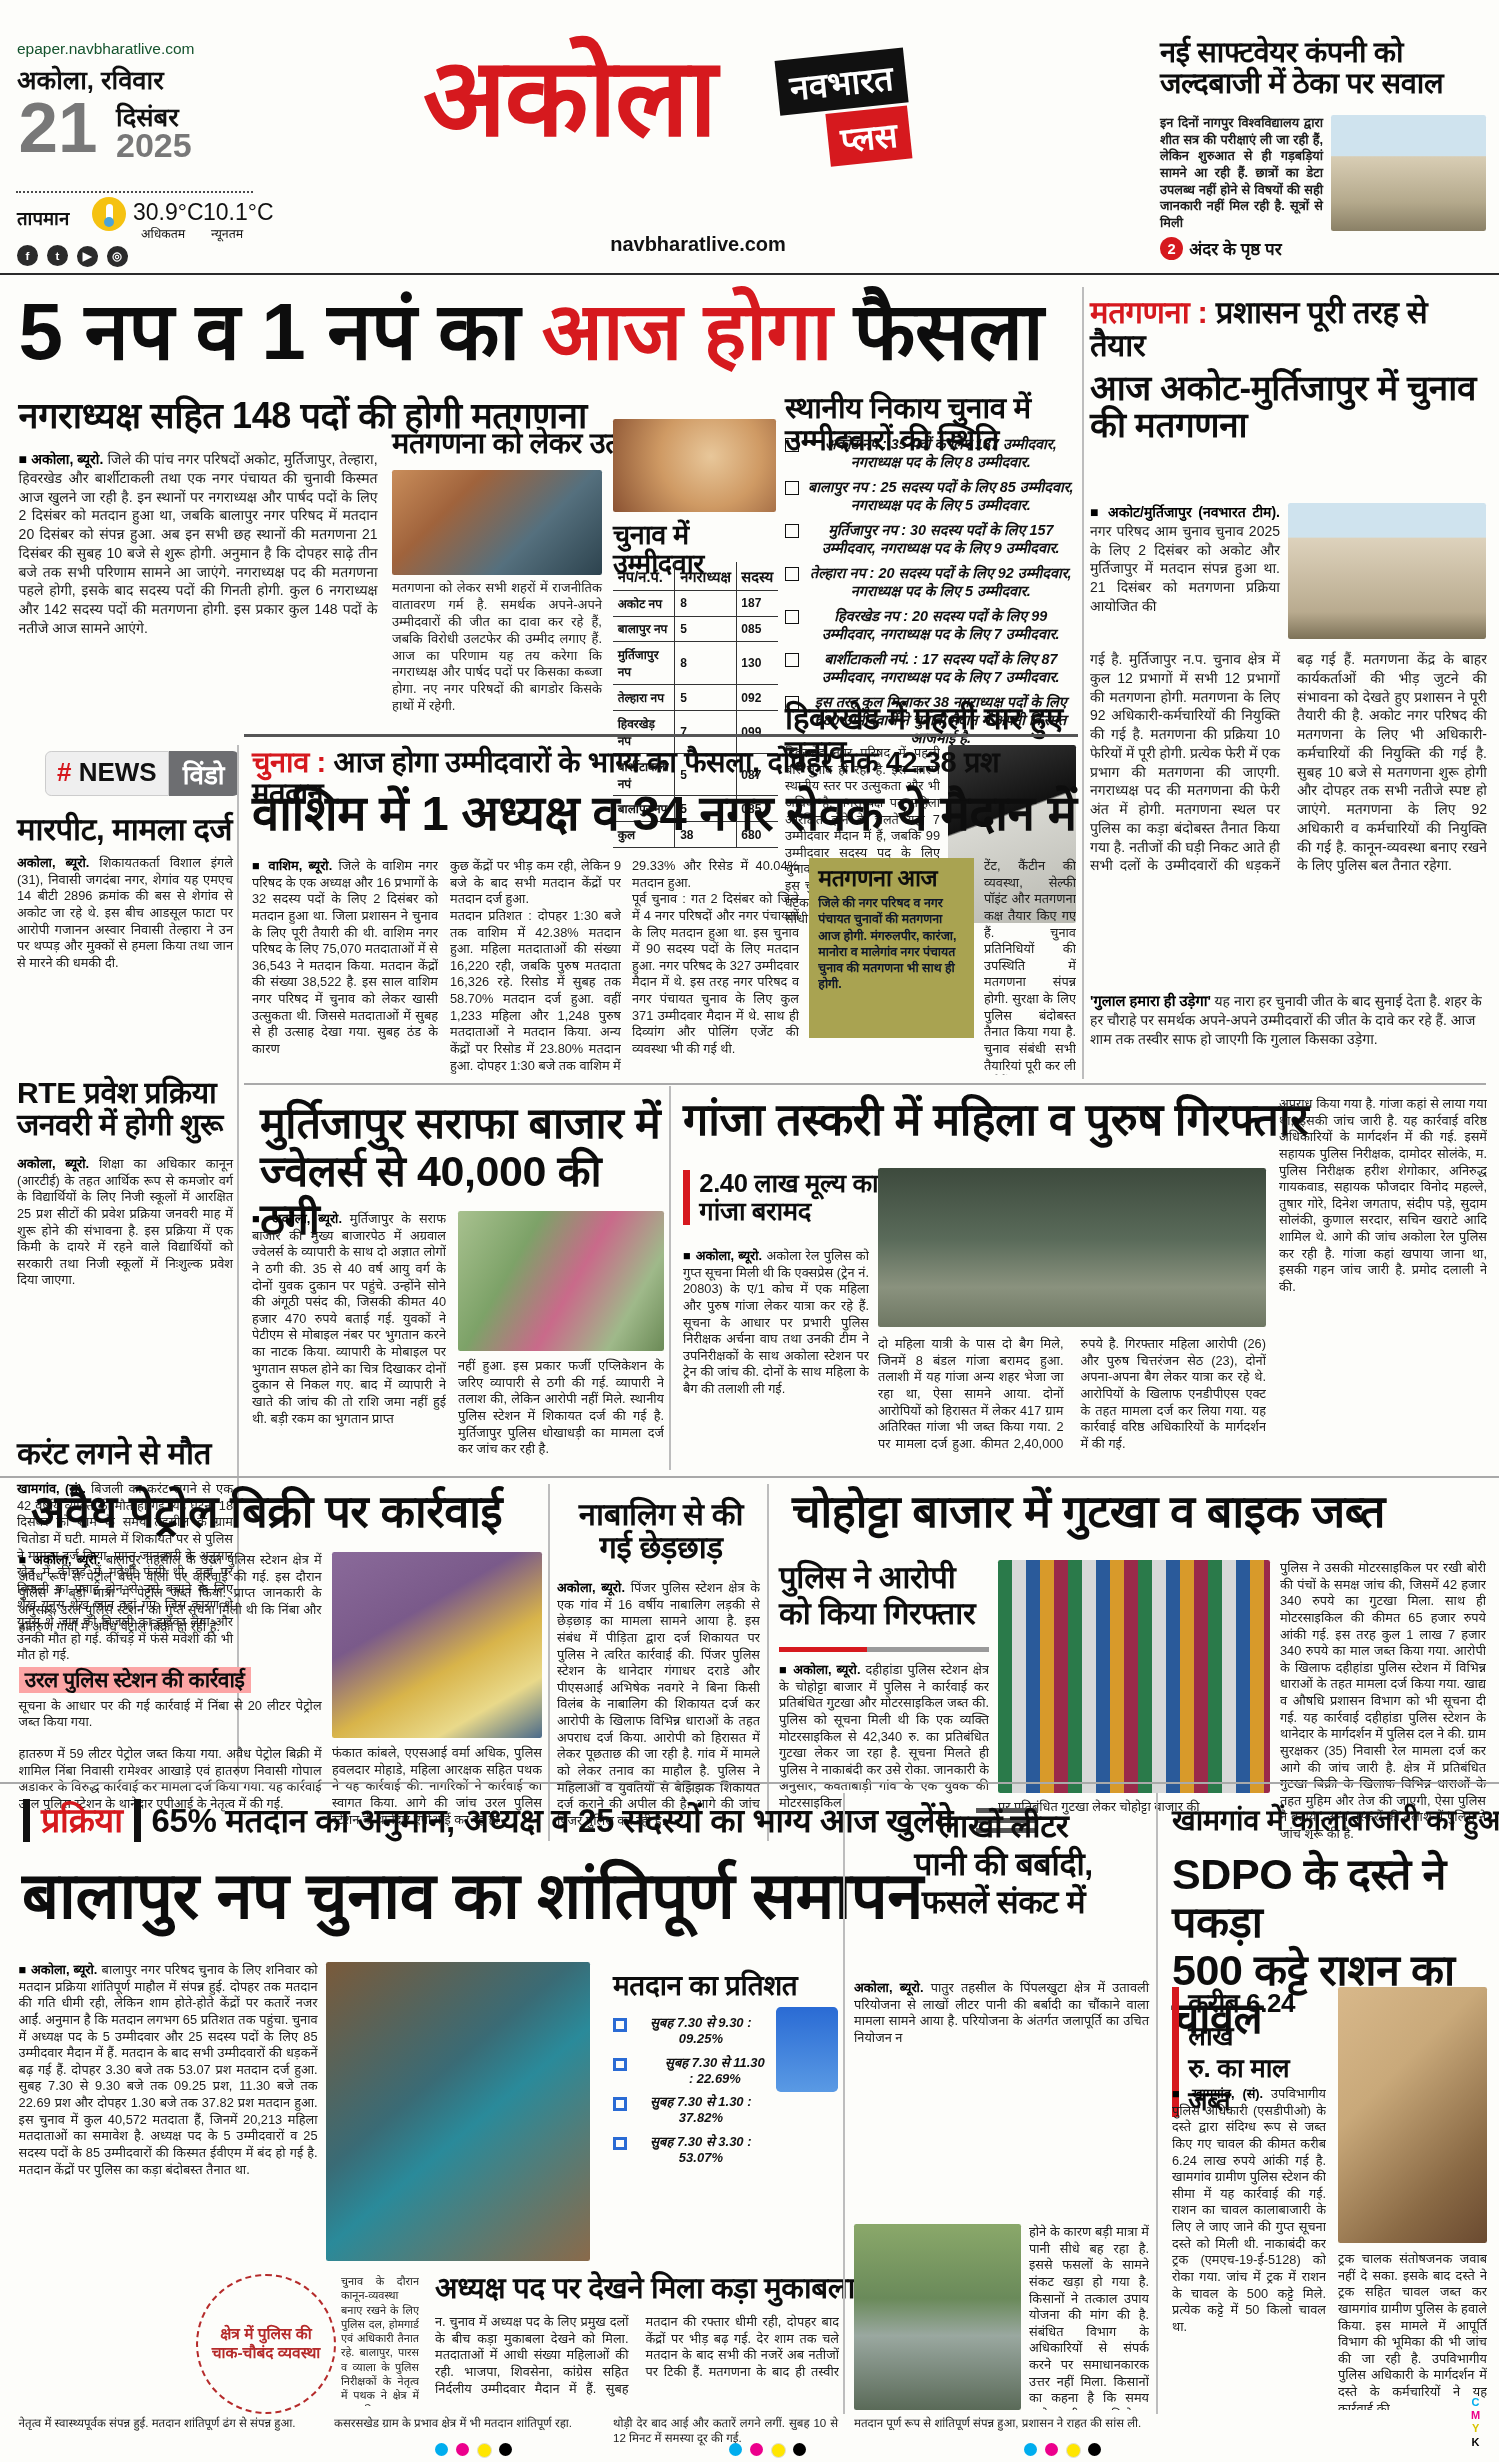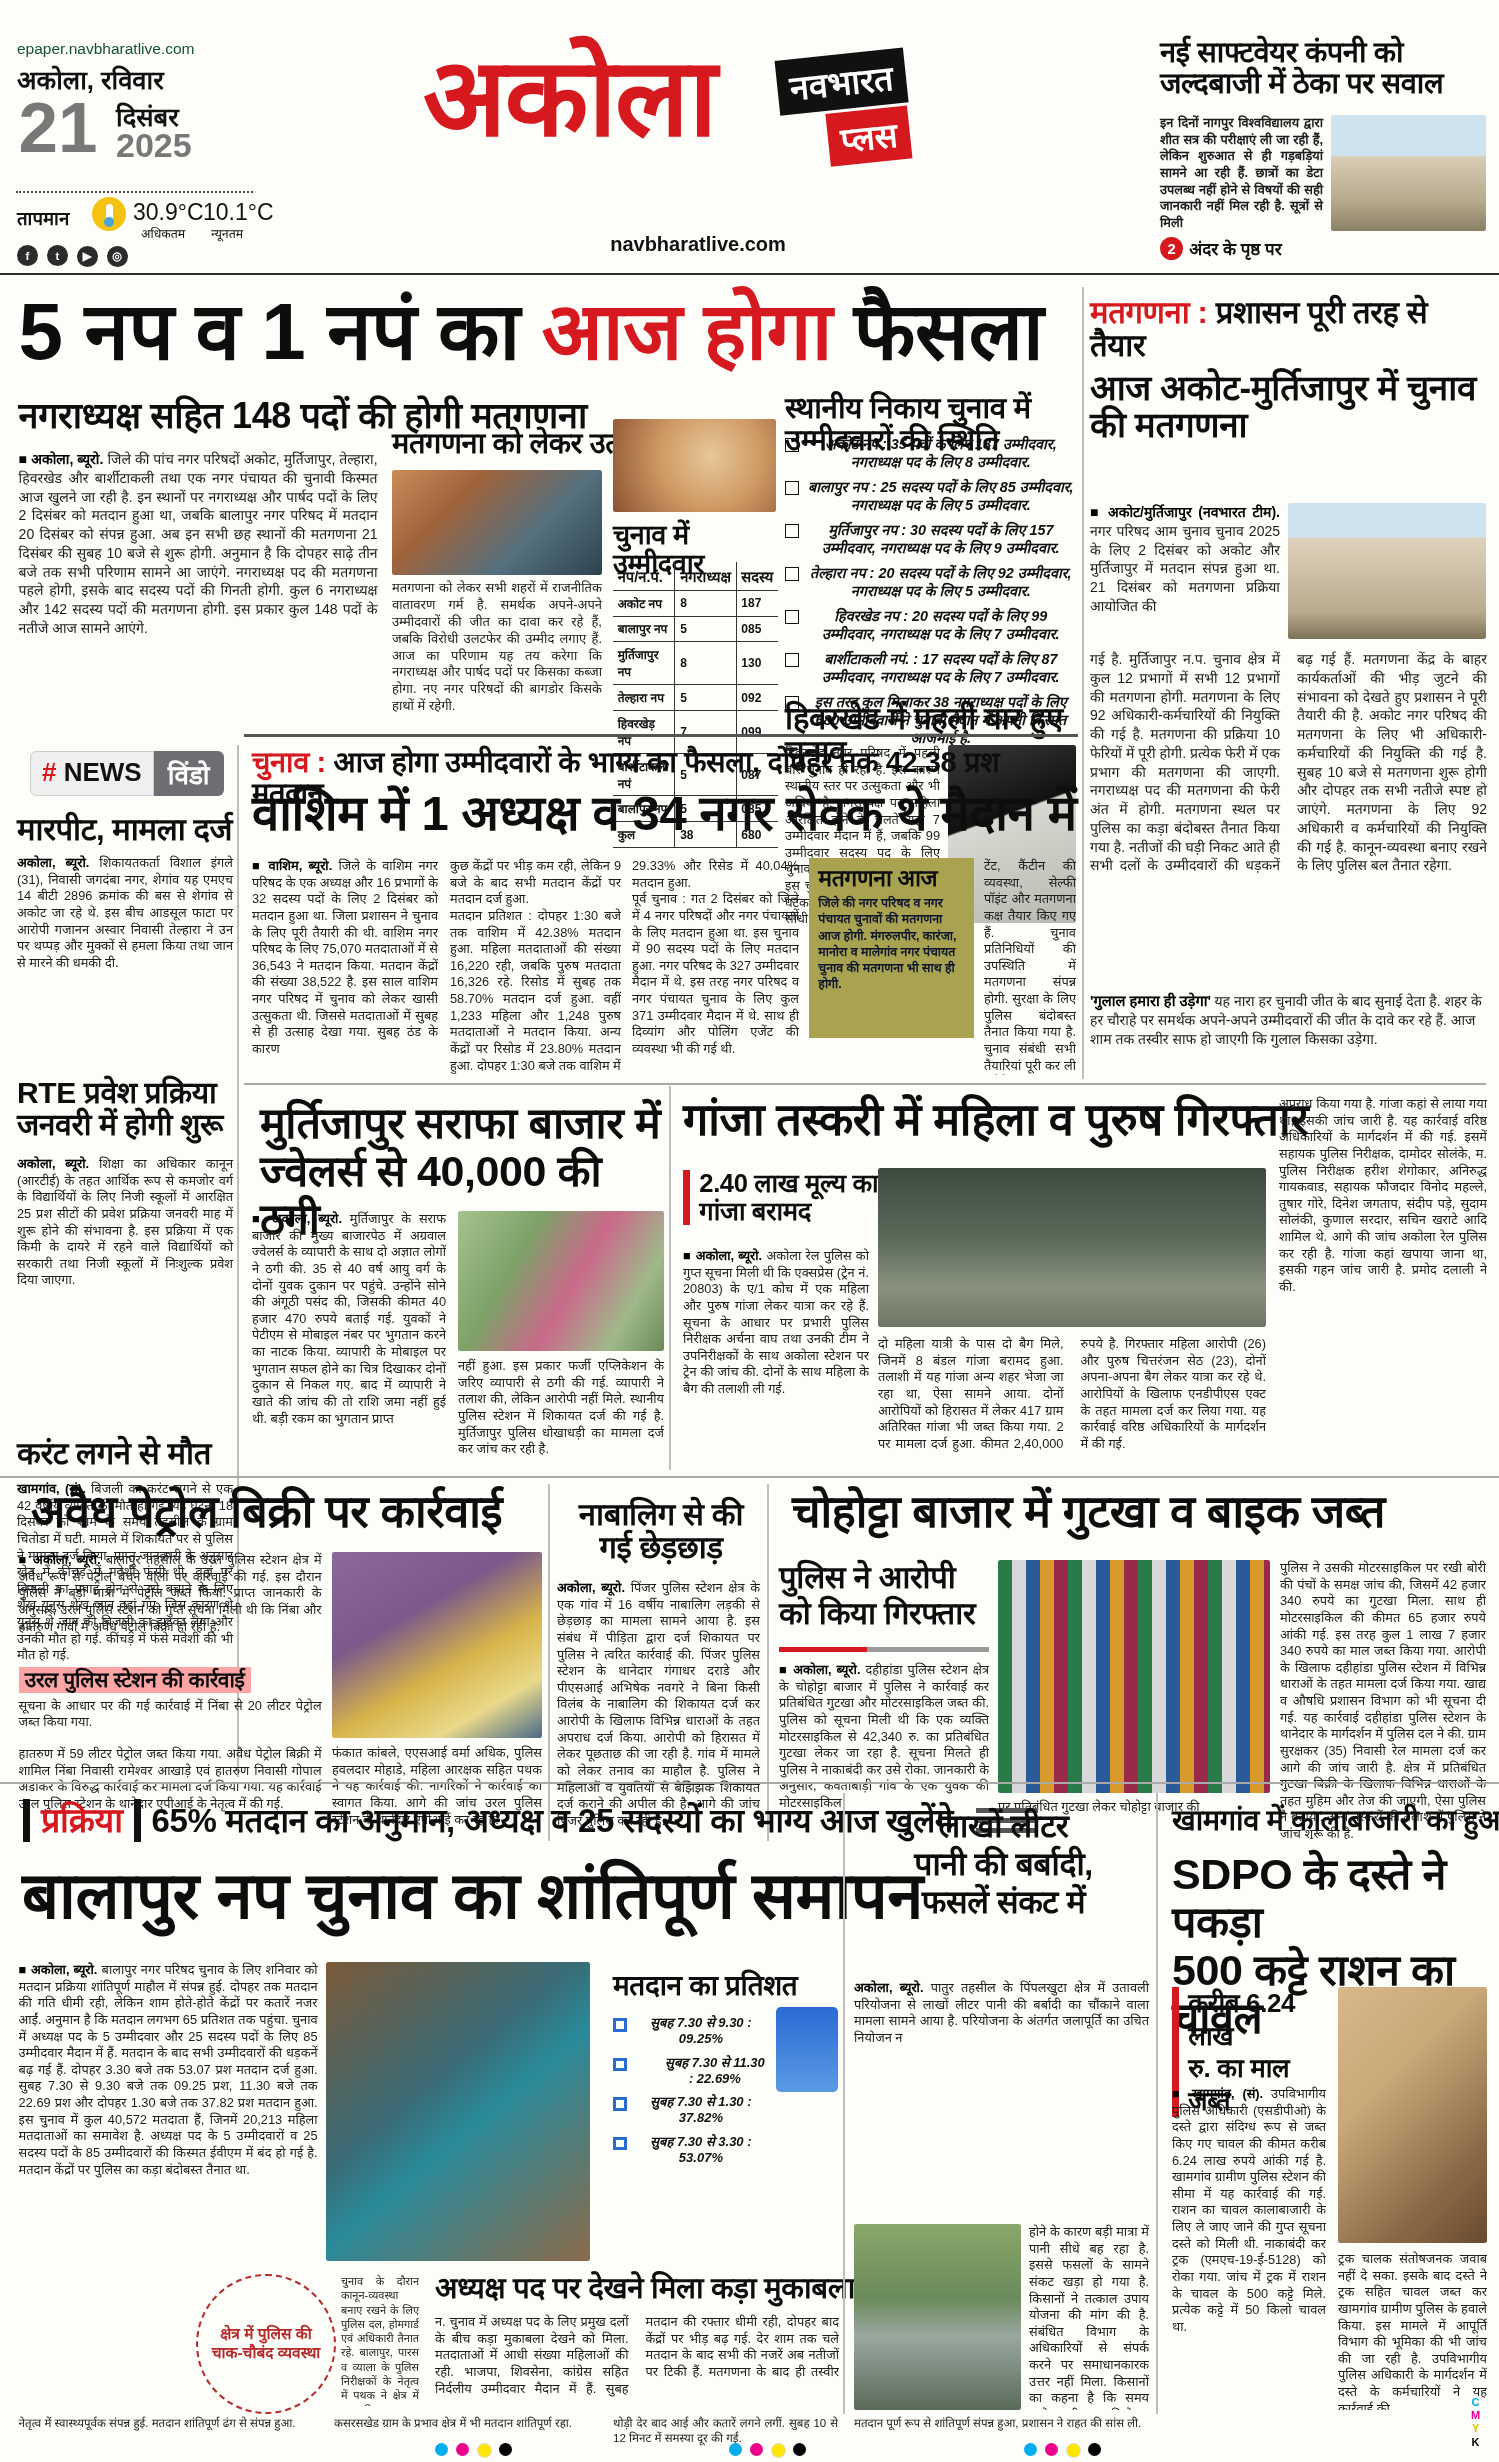--- a/index.html
+++ b/index.html
@@ -187,21 +187,21 @@
   <div class="abs body-txt" style="left:1090px;top:503px;width:190px;">
     <span class="byline">■ अकोट/मुर्तिजापुर (नवभारत टीम).</span> <span>नगर परिषद आम चुनाव चुनाव 2025 के लिए 2 दिसंबर को अकोट और मुर्तिजापुर में मतदान संपन्न हुआ था. 21 दिसंबर को मतगणना प्रक्रिया आयोजित की</span>
   </div>
   <div class="abs photo" style="left:1288px;top:503px;width:198px;height:136px;background:linear-gradient(180deg,#cfe3ee 0%,#cfe3ee 25%,#ddd2bc 26%,#b9ab8f 80%,#7d7258 100%);"></div>
   <div class="abs body-txt cols2" style="left:1090px;top:650px;width:397px;height:334px;overflow:hidden;">गई है. मुर्तिजापुर न.प. चुनाव क्षेत्र में कुल 12 प्रभागों में सभी 12 प्रभागों की मतगणना होगी. मतगणना के लिए 92 अधिकारी-कर्मचारियों की नियुक्ति की गई है. मतगणना की प्रक्रिया 10 फेरियों में पूरी होगी. प्रत्येक फेरी में एक प्रभाग की मतगणना की जाएगी. नगराध्यक्ष पद की मतगणना की फेरी अंत में होगी. मतगणना स्थल पर पुलिस का कड़ा बंदोबस्त तैनात किया गया है. नतीजों की घड़ी निकट आते ही सभी दलों के उम्मीदवारों की धड़कनें बढ़ गई हैं. मतगणना केंद्र के बाहर कार्यकर्ताओं की भीड़ जुटने की संभावना को देखते हुए प्रशासन ने पूरी तैयारी की है. अकोट नगर परिषद की मतगणना के लिए भी अधिकारी-कर्मचारियों की नियुक्ति की गई है. सुबह 10 बजे से मतगणना शुरू होगी और दोपहर तक सभी नतीजे स्पष्ट हो जाएंगे. मतगणना के लिए 92 अधिकारी व कर्मचारियों की नियुक्ति की गई है. कानून-व्यवस्था बनाए रखने के लिए पुलिस बल तैनात रहेगा.</div>
   <div class="abs" style="left:1090px;top:990px;width:397px;">
     <span class="byline" style="font-size:14.7px;">'गुलाल हमारा ही उड़ेगा'</span>
     <span class="body-txt">यह नारा हर चुनावी जीत के बाद सुनाई देता है. शहर के हर चौराहे पर समर्थक अपने-अपने उम्मीदवारों की जीत के दावे कर रहे हैं. आज शाम तक तस्वीर साफ हो जाएगी कि गुलाल किसका उड़ेगा.</span>
   </div>
 
-  <div class="abs" style="left:2px;top:751px;width:216px;padding-left:28px;">
+  <div class="abs" style="left:17px;top:751px;width:216px;padding-left:28px;">
     <div style="display:flex;">
       <div style="background:#efefef;border:0.8px solid #ccc;border-radius:6.2px 0 0 6.2px;padding:4.7px 11px;font-size:26px;font-weight:bold;">
         <span class="red">#</span>
         <span>NEWS</span>
       </div>
       <div style="background:#6d6e71;color:#fff;border-radius:0 6.2px 6.2px 0;padding:4.7px 14px;font-size:26px;font-weight:bold;">विंडो</div>
     </div>
   </div>
   <div class="abs hl" style="left:17px;top:813px;width:216px;font-size:31px;">मारपीट, मामला दर्ज</div>
   <div class="abs body-sm" style="left:17px;top:855px;width:216px;">

